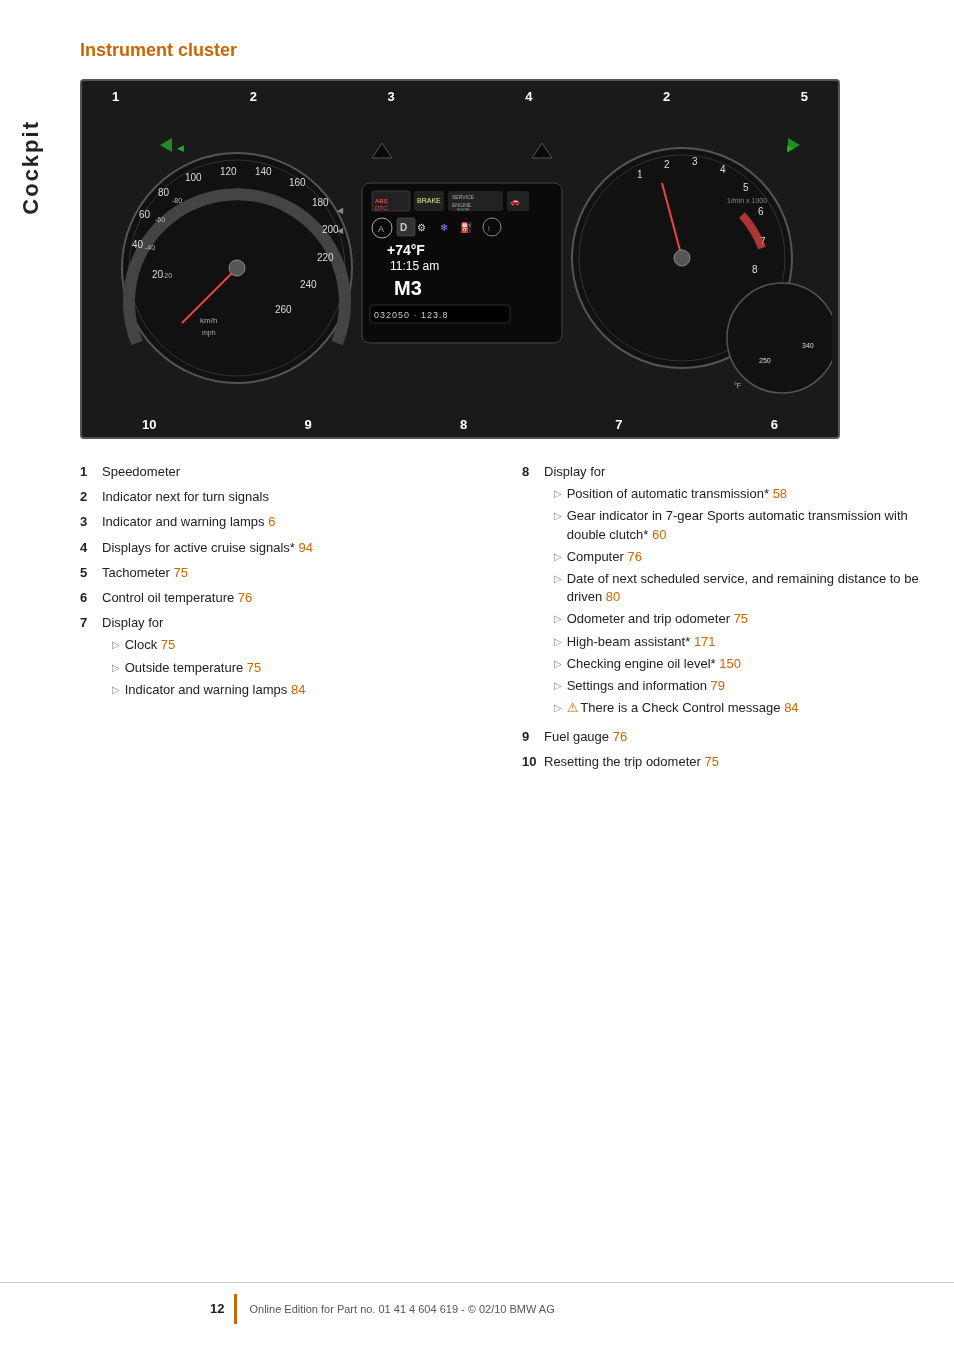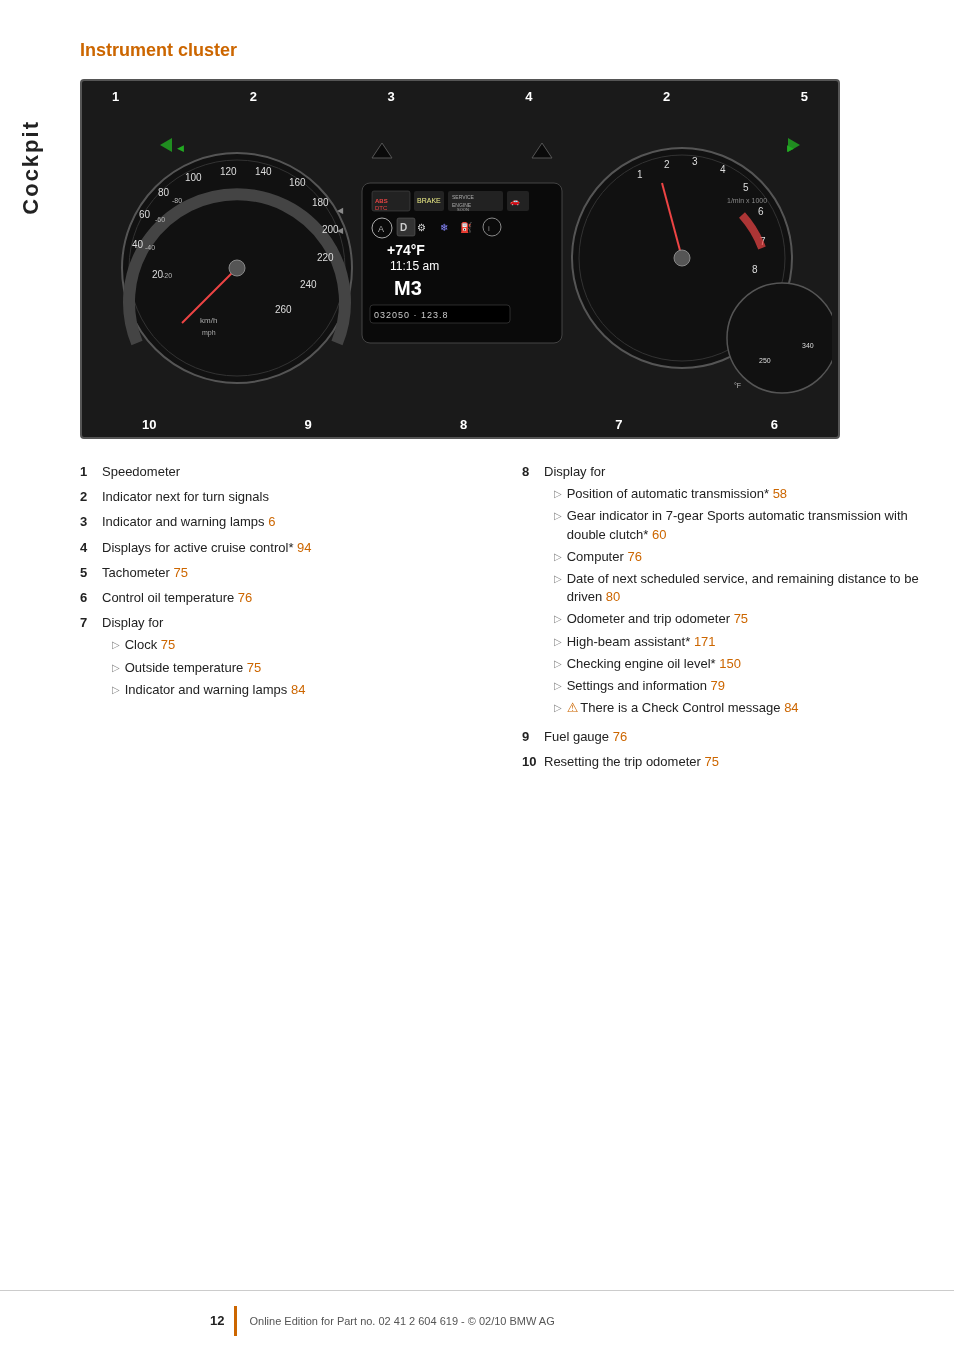--- a/index.html
+++ b/index.html
@@ -113,24 +113,24 @@
     }
 
     .warn-triangle {
       color: #cc6600;
       margin-right: 2px;
     }
 
     
     .footer {
       position: absolute;
-      bottom: 0;
+      bottom: 16px;
       left: 0;
       right: 0;
-      height: 60px;
+      height: 52px;
       display: flex;
       align-items: center;
       border-top: 1px solid #ccc;
     }
 
     .footer-page-num {
       font-size: 13px;
       font-weight: bold;
       margin-left: 210px;
       margin-right: 10px;
@@ -311,21 +311,21 @@
       <div class="desc-item">
         <span class="desc-num">3</span>
         <span class="desc-text">
           <span>Indicator and warning lamps</span>&nbsp;<span class="desc-link">6</span>
         </span>
       </div>
 
       <div class="desc-item">
         <span class="desc-num">4</span>
         <span class="desc-text">
-          <span>Displays for active cruise control*</span>&nbsp;<span class="desc-link">94</span>
+          <span>Displays for active cruise signals*</span>&nbsp;<span class="desc-link">94</span>
         </span>
       </div>
 
       <div class="desc-item">
         <span class="desc-num">5</span>
         <span class="desc-text">
           <span>Tachometer</span>&nbsp;<span class="desc-link">75</span>
         </span>
       </div>
 
@@ -420,14 +420,14 @@
       </div>
 
     </div>
   </div>
 
 </div>
 
 <div class="footer">
   <span class="footer-page-num">12</span>
   <div class="footer-line"></div>
-  <span class="footer-text">Online Edition for Part no. 02 41 2 604 619 - © 02/10 BMW AG</span>
+  <span class="footer-text">Online Edition for Part no. 01 41 4 604 619 - © 02/10 BMW AG</span>
 </div>
 
 </body></html>

